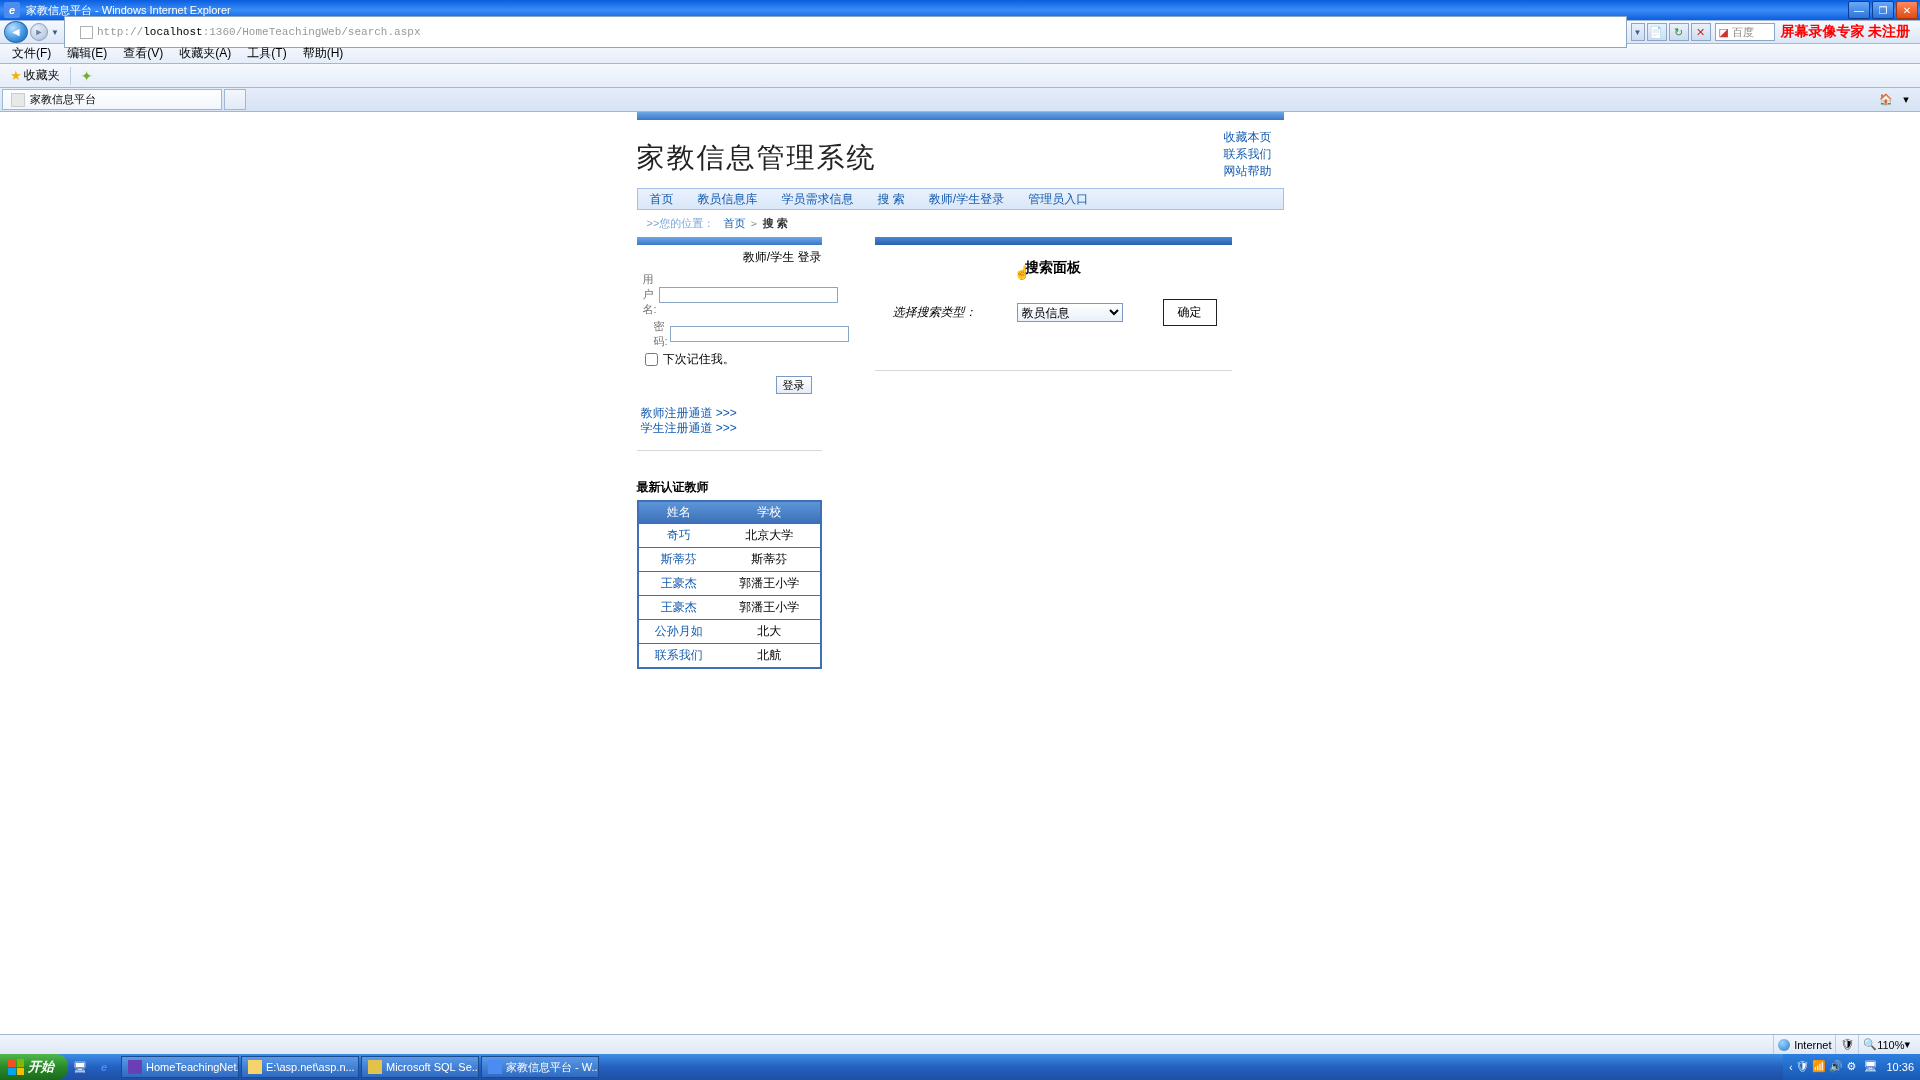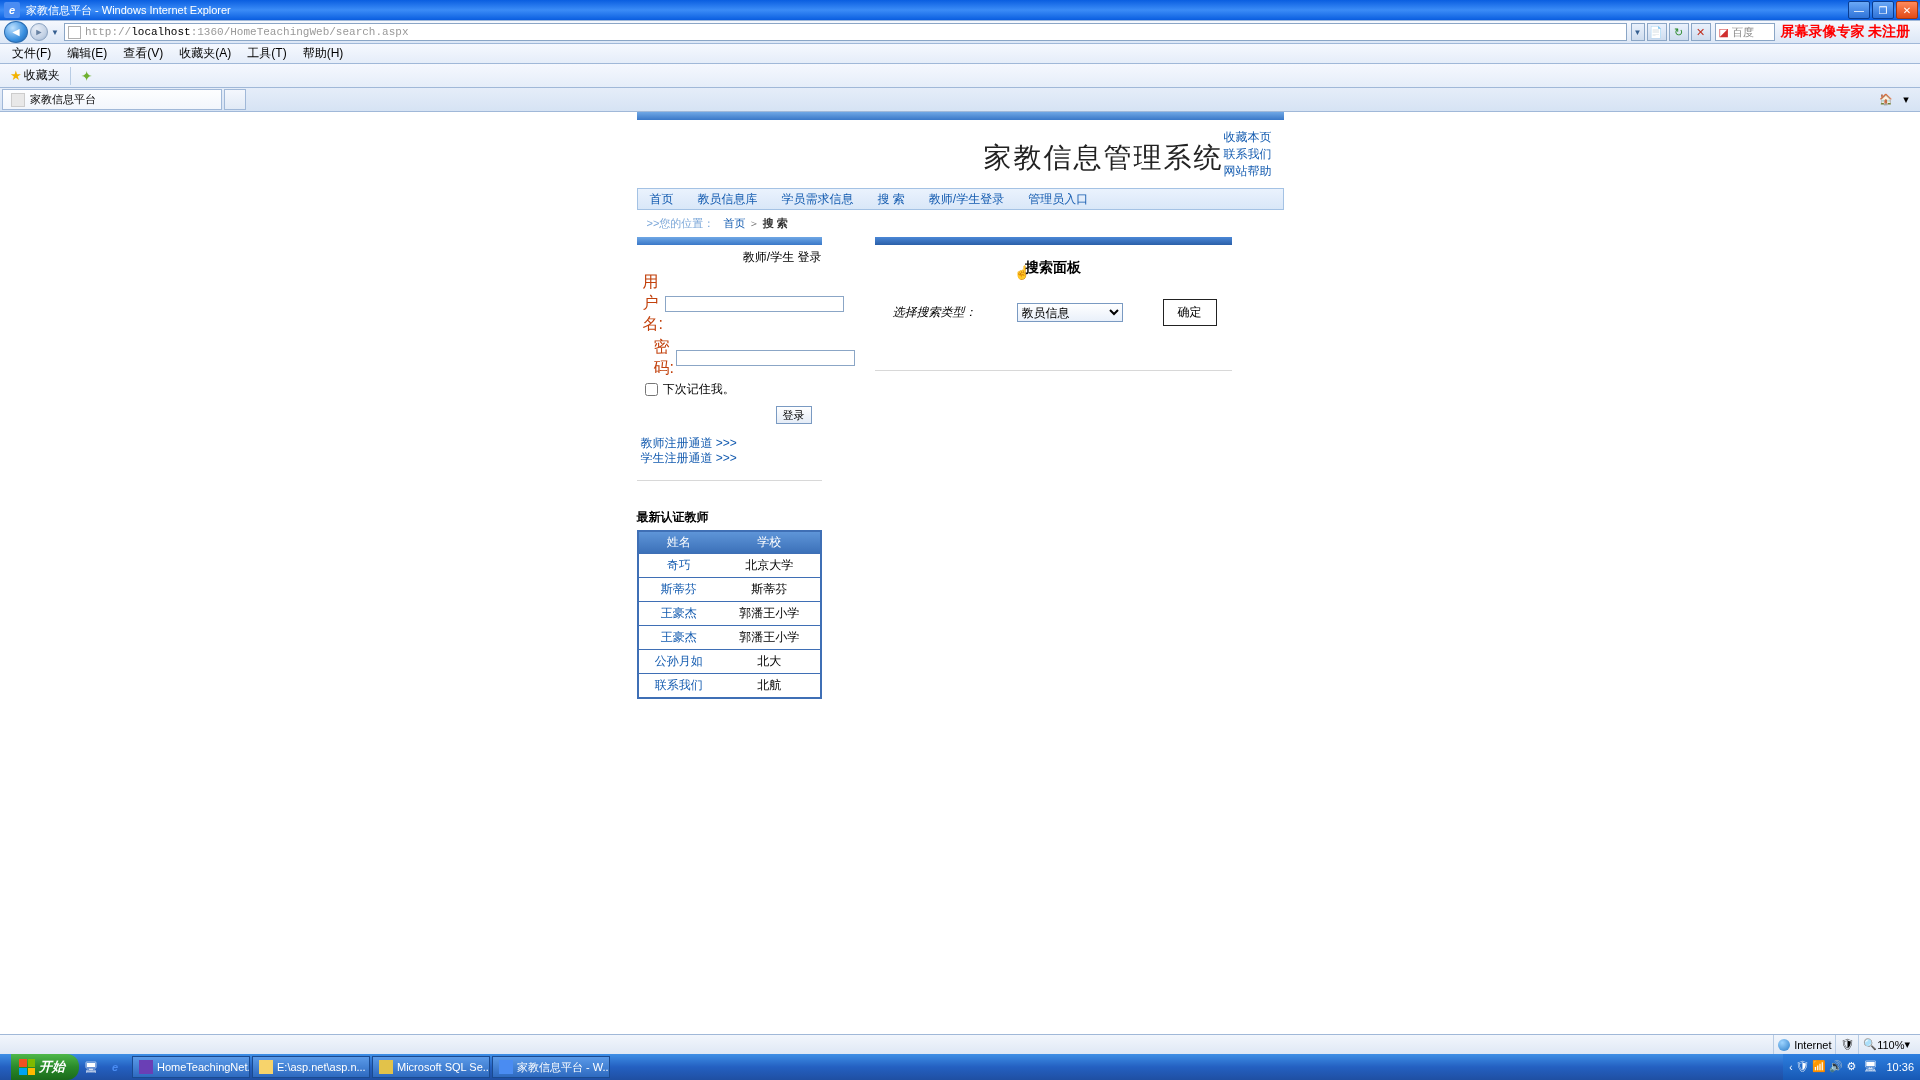--- a/index.html
+++ b/index.html
@@ -10,21 +10,21 @@
 .titlebar .title-text{flex:1;padding-left:2px;}
 .titlebar .win-btns{display:flex;}
 .titlebar .win-btn{width:22px;height:18px;margin-right:2px;background:linear-gradient(to bottom,#6aa9f7,#2e72d8);border:1px solid #0a3c8f;color:#fff;display:flex;align-items:center;justify-content:center;font-size:10px;font-family:Arial;border-radius:2px;}
 .titlebar .win-btn.close{background:linear-gradient(to bottom,#ff8a5c,#e04a16);border-color:#a03510;}
 
 
 .navbar{height:24px;background:linear-gradient(to bottom,#f5f8fe,#dce7f6);border-top:1px solid #a0b8d8;border-bottom:1px solid #a0b8d8;display:flex;align-items:center;padding:0 4px;}
 .nav-back{width:24px;height:22px;border-radius:50%;background:radial-gradient(circle at 35% 30%,#bde1ff,#3a90e0 60%,#1f5ea8);border:1px solid #2a6cb0;display:flex;align-items:center;justify-content:center;color:#fff;font-size:12px;}
 .nav-fwd{width:18px;height:18px;border-radius:50%;background:radial-gradient(circle at 35% 30%,#e8eef7,#c5d3e6 60%,#9ab1ce);border:1px solid #8aa2c0;margin-left:2px;display:flex;align-items:center;justify-content:center;color:#6882a3;font-size:9px;}
 .nav-dd{width:10px;text-align:center;color:#365f90;font-size:8px;margin-left:2px;}
-.urlbar{flex:1;height:18px;background:#fff;border:1px solid #8ba6c6;margin:0 4px;display:flex;align-items:center;padding:0 3px;font-size:11px;font-family:"Courier New",monospace;color:#999;}
+.urlbar{flex:1;height:32px;background:#fff;border:1px solid #8ba6c6;margin:0 4px;display:flex;align-items:center;padding:0 15px;font-size:11px;font-family:"Courier New",monospace;color:#999;}
 .urlbar .page-icon{width:13px;height:13px;background:#fff;border:1px solid #b0b0b0;margin-right:4px;display:inline-block;}
 .urlbar .url-text b{color:#000;font-weight:normal;}
 .url-dd{width:14px;height:18px;border:1px solid #8ba6c6;background:linear-gradient(to bottom,#eaf1fc,#cedcee);display:flex;align-items:center;justify-content:center;font-size:8px;color:#365f90;}
 .nav-icon-btn{width:20px;height:18px;border:1px solid #8ba6c6;background:linear-gradient(to bottom,#eaf1fc,#cedcee);margin-left:2px;display:flex;align-items:center;justify-content:center;font-size:11px;}
 .searchbox{width:60px;height:18px;background:#fff;border:1px solid #8ba6c6;margin-left:4px;display:flex;align-items:center;padding:0 3px;font-size:11px;color:#888;}
 .red-banner{color:#f00;font-size:14px;font-weight:bold;margin:0 6px;font-family:"SimSun";}
 
 
 .menubar{height:20px;background:linear-gradient(to bottom,#f5f8fe,#e5edf9);border-bottom:1px solid #a0b8d8;display:flex;align-items:center;padding-left:4px;font-size:12px;}
 .menubar .mn{padding:2px 8px;}
@@ -41,37 +41,37 @@
 .tab .tab-icon{width:14px;height:14px;background:#e8e8e8;border:1px solid #ccc;margin-right:5px;}
 .newtab{width:22px;height:21px;background:linear-gradient(to bottom,#f4f7fd,#e1eaf6);border:1px solid #a0b8d8;margin-left:2px;}
 .tabs-right{position:absolute;right:6px;display:flex;align-items:center;gap:4px;}
 .tb-ico{width:16px;height:16px;display:flex;align-items:center;justify-content:center;font-size:11px;}
 
 
 .content-area{width:100%;height:680px;background:#fff;overflow:auto;}
 .page{width:647px;margin:0 auto;}
 .top-blue-bar{height:8px;background:linear-gradient(to bottom,#6fa7e5,#3a78c8);}
 .header-row{display:flex;align-items:center;height:68px;}
-.site-title{flex:1;text-align:right;font-size:28px;font-family:"SimSun";letter-spacing:2px;color:#222;padding-top:8px;}
+.site-title{flex:1;text-align:left;font-size:28px;font-family:"SimSun";letter-spacing:2px;color:#222;padding-top:8px;}
 .header-links{width:60px;font-size:12px;}
 .header-links a{display:block;color:#155cb0;text-decoration:none;line-height:17px;}
 .nav-blue{height:22px;background:linear-gradient(to bottom,#eaf2fd,#d9e7f8);border:1px solid #a4c2e4;display:flex;align-items:center;font-size:12px;}
 .nav-blue .ni{padding:0 12px;color:#155cb0;text-decoration:none;}
 .breadcrumb{padding:6px 10px;font-size:11px;color:#666;}
 .breadcrumb .pre{color:#7aa6d8;}
 .breadcrumb a{color:#155cb0;text-decoration:none;}
 .breadcrumb .cur{color:#333;font-weight:bold;}
 
 .main-cols{display:flex;gap:53px;align-items:flex-start;}
 .left-col{width:185px;}
 .login-box{border-bottom:1px solid #d8d8d8;padding-bottom:14px;}
 .lb-top{height:8px;background:linear-gradient(to bottom,#6fa7e5,#3a78c8);}
 .lb-title{text-align:right;font-size:12px;padding:4px 0;}
 .lb-row{display:flex;align-items:center;margin:2px 0;padding-left:6px;}
-.lb-row label{font-size:16px;color:#c2410c;}
+.lb-row label{font-size:11px;color:#737373;}
 .lb-row input[type=text],.lb-row input[type=password]{flex:1;height:16px;border:1px solid #8ba6c6;background:#fff;margin-left:2px;margin-right:10px;}
 .lb-chk{padding-left:8px;font-size:12px;margin-top:2px;}
 .lb-chk input{vertical-align:middle;margin-right:2px;}
 .lb-btn-row{text-align:right;padding-right:10px;margin-top:8px;}
 .lb-btn-row button{width:36px;height:18px;font-size:11px;background:linear-gradient(to bottom,#fff,#e5ecf6);border:1px solid #7a9ac2;}
 .reg-links{margin-top:12px;padding-left:4px;}
 .reg-links a{display:block;color:#155cb0;text-decoration:none;font-size:12px;line-height:15px;}
 
 .teacher-box{margin-top:24px;}
 .tb-title{font-size:12px;font-weight:bold;padding:4px 0;}
@@ -94,21 +94,21 @@
 .rb-hr{border:none;border-top:1px solid #d8d8d8;margin-top:44px;}
 
 
 .statusbar{position:fixed;bottom:26px;left:0;right:0;height:20px;background:linear-gradient(to bottom,#f2f6fc,#dfe8f5);border-top:1px solid #a0b8d8;display:flex;align-items:center;font-size:11px;padding:0 6px;}
 .statusbar .fill{flex:1;}
 .st-seg{display:flex;align-items:center;padding:0 4px;border-left:1px solid #b8cce4;height:100%;}
 .globe{width:12px;height:12px;border-radius:50%;background:radial-gradient(circle at 35% 30%,#9dd4ff,#2a7cc8);margin-right:4px;}
 
 
 .taskbar{position:fixed;bottom:0;left:0;right:0;height:26px;background:linear-gradient(to bottom,#3e8fe6 0%,#2460c1 50%,#1f4fa2 100%);display:flex;align-items:center;font-size:11px;color:#fff;}
-.start{height:26px;padding:0 14px 0 8px;background:linear-gradient(to bottom,#4eb84a 0%,#2a8a2a 50%,#1a6a1a 100%);border-radius:0 12px 12px 0;display:flex;align-items:center;font-style:italic;font-weight:bold;font-size:13px;margin-left:11px;}
+.start{height:26px;padding:0 14px 0 8px;background:linear-gradient(to bottom,#4eb84a 0%,#2a8a2a 50%,#1a6a1a 100%);border-radius:0 12px 12px 0;display:flex;align-items:center;font-style:italic;font-weight:bold;font-size:13px;}
 .win-flag{width:16px;height:16px;margin-right:4px;display:grid;grid-template-columns:1fr 1fr;grid-template-rows:1fr 1fr;gap:1px;}
 .win-flag span:nth-child(1){background:#f25022;}
 .win-flag span:nth-child(2){background:#7fba00;}
 .win-flag span:nth-child(3){background:#00a4ef;}
 .win-flag span:nth-child(4){background:#ffb900;}
 .ql{width:20px;height:20px;margin:0 2px;display:flex;align-items:center;justify-content:center;}
 .task-item{height:22px;min-width:118px;max-width:118px;margin:0 1px;padding:0 6px;background:linear-gradient(to bottom,#5a9ae8,#2e6ac0);border:1px solid #1a4a90;display:flex;align-items:center;font-size:11px;overflow:hidden;white-space:nowrap;}
 .task-item .ti-icon{width:14px;height:14px;margin-right:4px;flex-shrink:0;}
 .tray{height:26px;padding:0 6px;background:linear-gradient(to bottom,#2d7fe0,#1758b4);display:flex;align-items:center;margin-left:auto;gap:3px;}
 .tray .tr-ico{width:14px;height:14px;}

